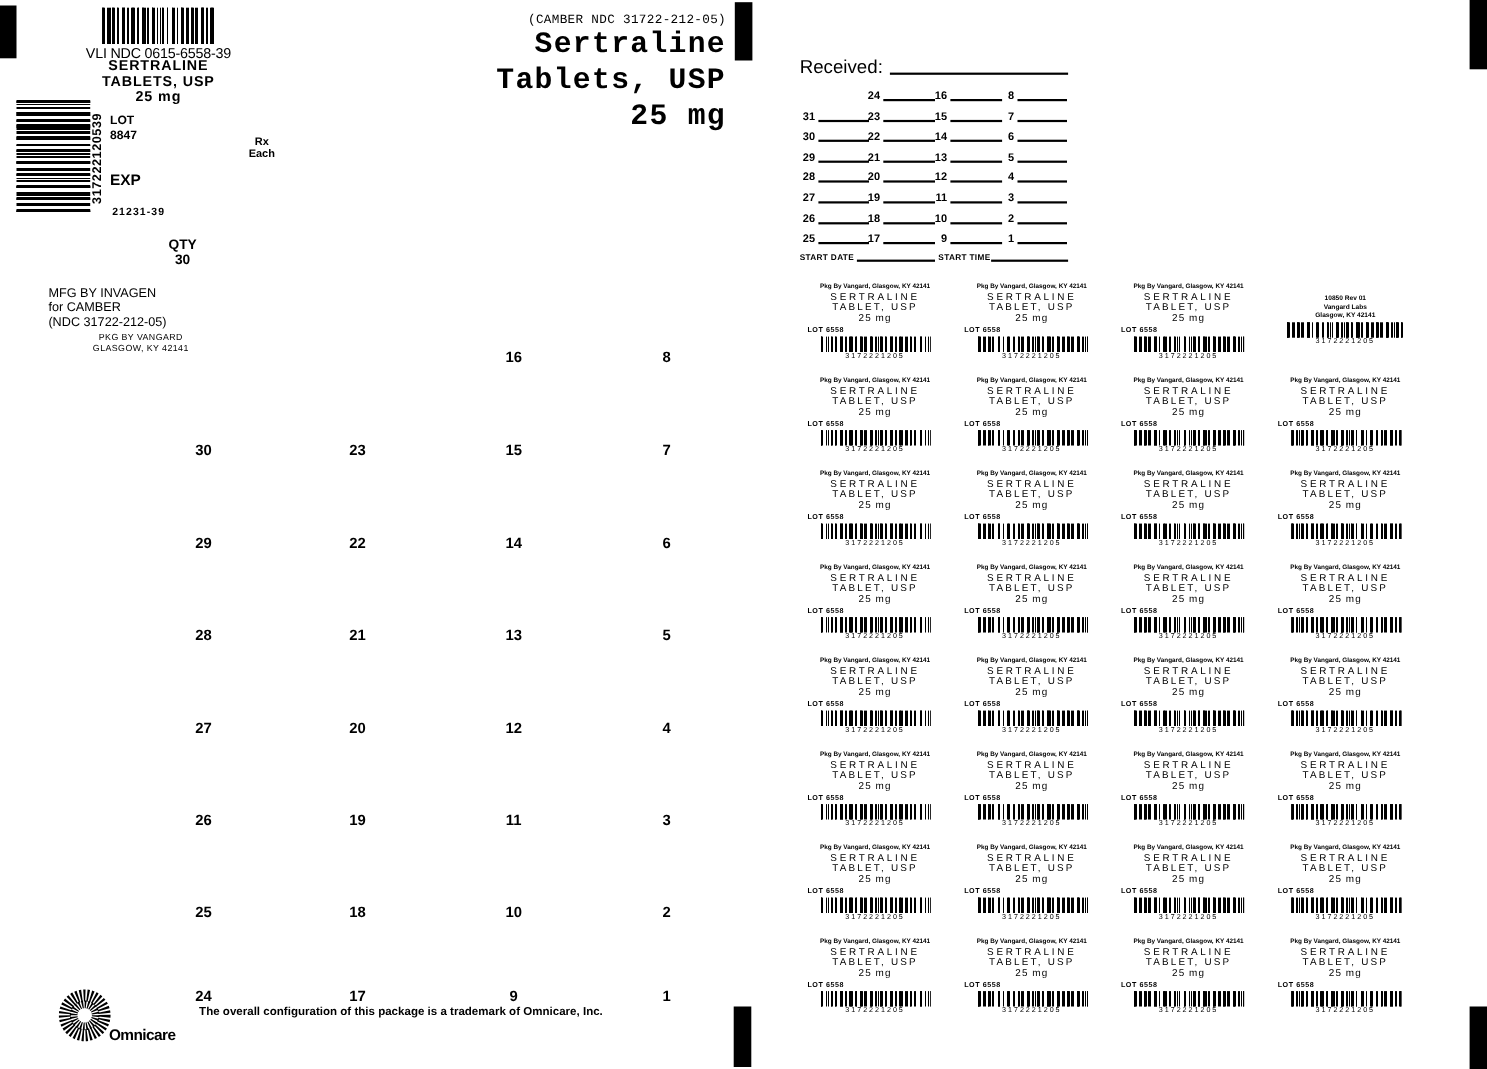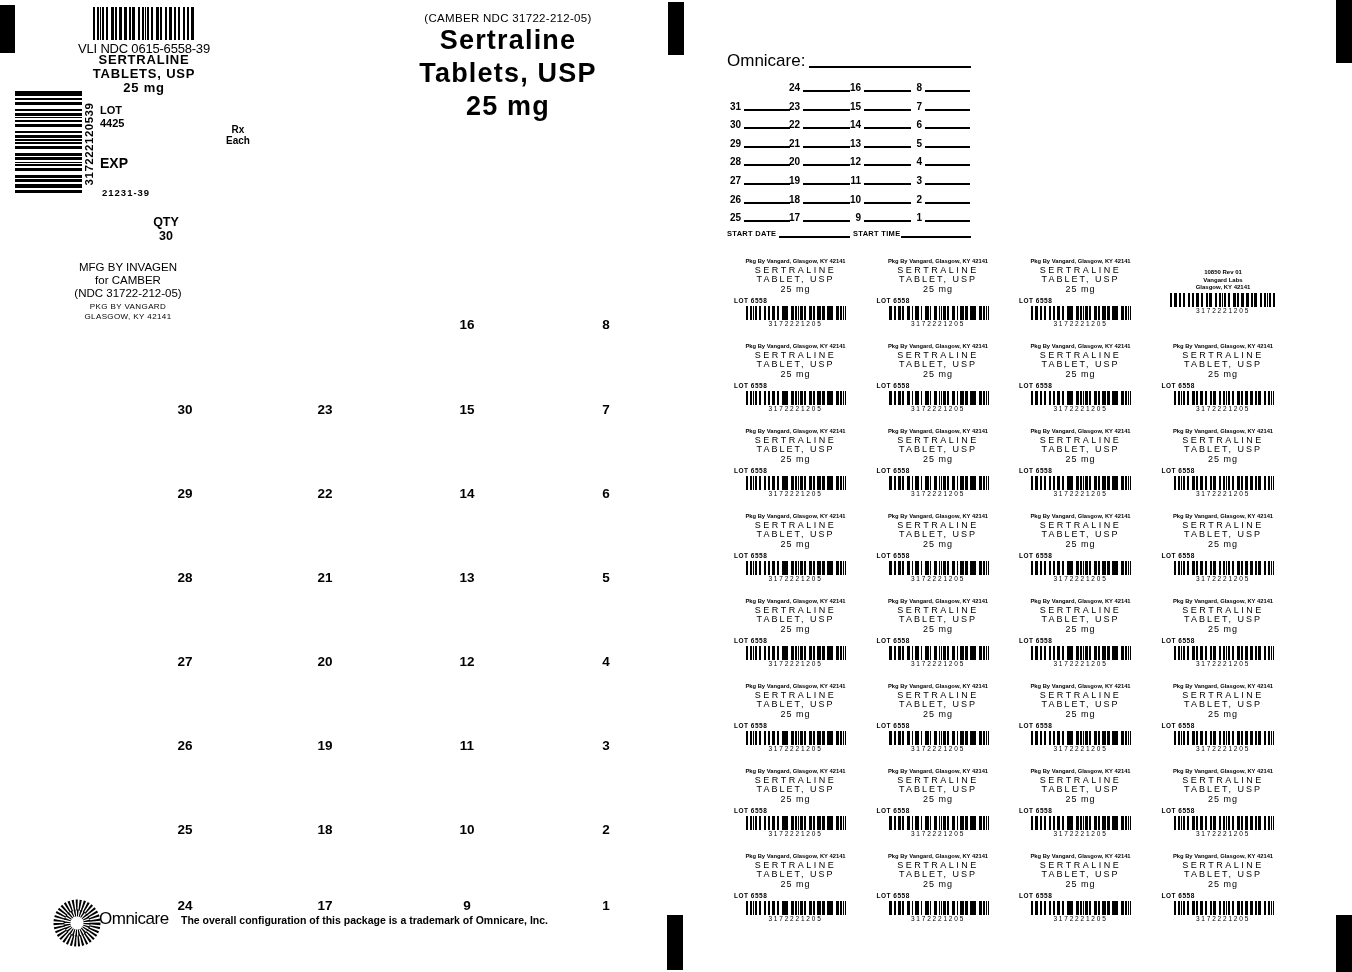--- a/index.html
+++ b/index.html
@@ -28,42 +28,42 @@
   }
   
   .vli{left:76px;top:41px;width:136px;font-size:13px;letter-spacing:-0.2px;}
   .drugname{left:76px;top:53px;width:136px;font-weight:bold;font-size:13px;line-height:14px;letter-spacing:0.8px;}
   .vbarnum{left:36px;top:138px;width:105px;transform:rotate(-90deg);font-size:11.5px;font-weight:bold;text-align:center;letter-spacing:0.5px;}
   .lotblk{left:100px;top:104px;font-size:11px;font-weight:bold;line-height:12.5px;}
   .rxblk{left:221px;top:124px;width:34px;font-size:10px;font-weight:bold;line-height:11px;text-align:center;}
   .expblk{left:100px;top:155px;font-size:14px;font-weight:bold;}
   .itemno{left:102px;top:187px;font-size:9.5px;font-weight:bold;letter-spacing:1px;}
   .qtyblk{left:140px;top:216px;width:52px;font-size:12.5px;font-weight:bold;line-height:13.5px;text-align:center;}
-  .mfgblk{left:44px;top:261px;width:168px;text-align:center;font-size:11.5px;line-height:13px;}
+  .mfgblk{left:44px;top:261px;width:168px;font-size:11.5px;line-height:13px;}
   .pkgblk{left:44px;top:302px;width:168px;text-align:center;font-size:8px;line-height:9.5px;letter-spacing:0.4px;}
   
-  .titleblk{left:376px;top:12px;width:264px;text-align:center;}
+  .titleblk{left:396px;top:12px;width:264px;text-align:right;font-family:Liberation Mono, monospace;}
   .title-ndc{font-size:11.5px;letter-spacing:0.3px;}
   .title-big{font-size:27px;font-weight:bold;line-height:33px;letter-spacing:1.2px;}
   
   .daynum{position:absolute;width:44px;text-align:center;font-size:13.5px;font-weight:bold;}
   
   .received-label{left:727px;top:51px;font-size:17px;}
   .received-line{left:809px;top:66px;width:162px;height:2px;background:#000;}
   .rcv-num{position:absolute;width:26px;text-align:right;font-size:10px;font-weight:bold;}
   .rcv-line{position:absolute;height:2px;background:#000;}
   .startlbl{position:absolute;font-size:7.5px;font-weight:bold;letter-spacing:0.3px;}
   
   .storageblk{left:1013px;top:31px;width:310px;text-align:center;font-size:11px;line-height:12.5px;}
   .contentsblk{left:1072px;top:117px;font-size:11px;line-height:12.5px;}
   .dosageblk{left:993px;top:209px;width:292px;text-align:center;}
   .dosage-line1{font-size:12.5px;}
   .dosage-line2{font-size:15.5px;letter-spacing:2.2px;margin-top:2px;}
   
-  .omni-name{left:99px;top:909px;font-size:17px;font-weight:normal;letter-spacing:-0.5px;}
+  .omni-name{left:99px;top:932px;font-size:14px;font-weight:bold;letter-spacing:-0.5px;}
   .omni-tm{left:181px;top:914px;font-size:10.5px;font-weight:bold;}
   
   .unit-label{position:absolute;width:125px;height:78px;}
   .ul-header{position:absolute;top:0;left:0;width:100%;text-align:center;font-size:5.8px;font-weight:bold;white-space:nowrap;}
   .ul-name1{position:absolute;top:6.5px;left:0;width:100%;text-align:center;font-size:9px;letter-spacing:2.5px;}
   .ul-name2{position:absolute;top:16px;left:0;width:100%;text-align:center;font-size:9px;letter-spacing:2px;}
   .ul-name3{position:absolute;top:25.5px;left:0;width:100%;text-align:center;font-size:9px;letter-spacing:1px;}
   .ul-lot{position:absolute;top:38.5px;left:1px;font-size:6.5px;font-weight:bold;letter-spacing:0.5px;}
   .ul-barcode{top:48px;left:13px;width:100px;height:13.5px;}
   .ul-num{position:absolute;top:62px;left:0;width:100%;text-align:center;font-size:6.5px;letter-spacing:1.8px;}
@@ -88,21 +88,21 @@
   <div class="abs ctr vli">VLI NDC 0615-6558-39</div>
   <div class="abs ctr drugname">
     <div>SERTRALINE</div>
     <div>TABLETS, USP</div>
     <div>25 mg</div>
   </div>
   <div class="barcode-h" style="left:15px;top:89px;width:67px;height:104px"></div>
   <div class="abs vbarnum">317222120539</div>
   <div class="abs lotblk">
     <div>LOT</div>
-    <div>4425</div>
+    <div>8847</div>
   </div>
   <div class="abs rxblk">
     <div>Rx</div>
     <div>Each</div>
   </div>
   <div class="abs expblk">EXP</div>
   <div class="abs itemno">21231-39</div>
   <div class="abs qtyblk">
     <div>QTY</div>
     <div>30</div>
@@ -150,21 +150,21 @@
       <div class="daynum" style="left: 163px; top: 822px;">25</div>
       <div class="daynum" style="left: 303px; top: 822px;">18</div>
       <div class="daynum" style="left: 445px; top: 822px;">10</div>
       <div class="daynum" style="left: 584px; top: 822px;">2</div>
       <div class="daynum" style="left: 163px; top: 898px;">24</div>
       <div class="daynum" style="left: 303px; top: 898px;">17</div>
       <div class="daynum" style="left: 445px; top: 898px;">9</div>
       <div class="daynum" style="left: 584px; top: 898px;">1</div>
     </div>
 
-  <div class="abs received-label">Omnicare:</div>
+  <div class="abs received-label">Received:</div>
   <div class="abs received-line"></div>
   <div id="received-grid">
       <div class="rcv-num" style="left: 774px; top: 82px;">24</div>
       <div class="rcv-line" style="left: 803px; top: 90px; width: 47px;"></div>
       <div class="rcv-num" style="left: 835px; top: 82px;">16</div>
       <div class="rcv-line" style="left: 864px; top: 90px; width: 47px;"></div>
       <div class="rcv-num" style="left: 896px; top: 82px;">8</div>
       <div class="rcv-line" style="left: 925px; top: 90px; width: 45px;"></div>
       <div class="rcv-num" style="left: 715px; top: 100.6px;">31</div>
       <div class="rcv-line" style="left: 744px; top: 108.6px; width: 46px;"></div>

